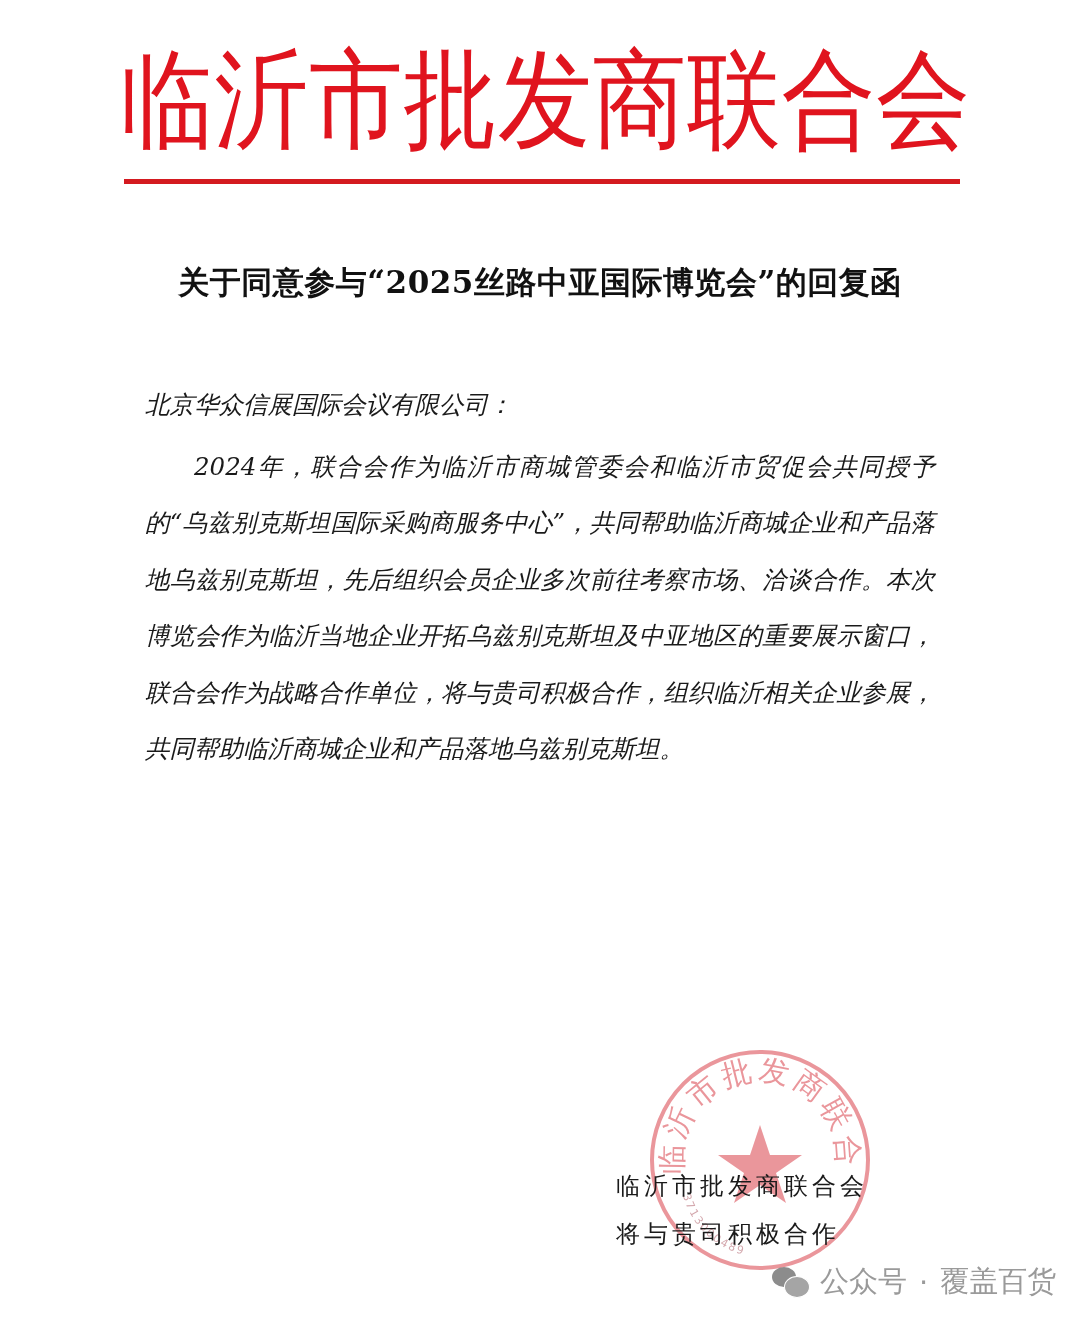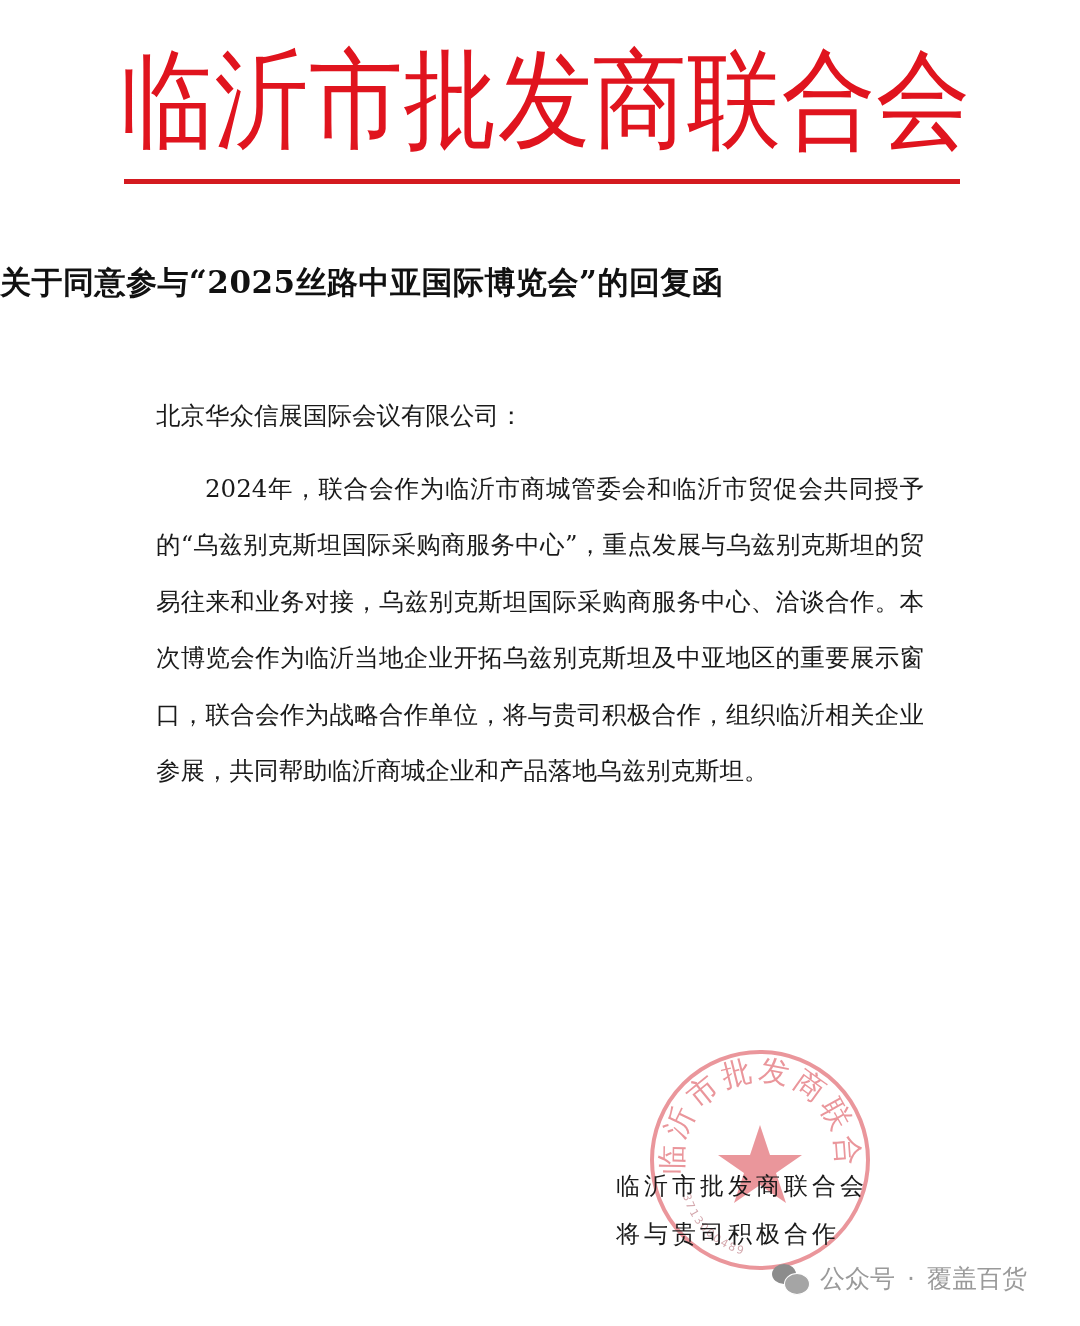--- a/index.html
+++ b/index.html
@@ -3,32 +3,32 @@
 <meta charset="utf-8">
 <style>
   html, body { margin: 0; padding: 0; background: #ffffff; }
   body { width: 1080px; height: 1326px; position: relative; overflow: hidden;
          font-family: "DejaVu Serif", "Liberation Serif", serif; color: #1a1a1a; }
   .letterhead { position: absolute; left: 120px; top: 40px; width: 850px; height: 120px;
                 display: flex; justify-content: space-between; align-items: center; }
   .letterhead span { font-family: "DejaVu Serif", serif; font-size: 94px; color: #e0141e;
                      line-height: 1; font-weight: normal; transform: scaleY(1.15); display: inline-block; }
   .red-rule { position: absolute; left: 124px; top: 179px; width: 836px; height: 5px; background: #d41a20; }
-  .doc-title { position: absolute; left: 0; top: 262px; width: 1080px; 
+  .doc-title { position: absolute; left: 0; top: 262px; width: 1080px; text-align: center;
                font-size: 31px; font-weight: bold; color: #111; letter-spacing: 0.5px; }
   .body-text { position: absolute; left: 140px; top: 372px; width: 800px; font-size: 24.5px; line-height: 56.5px;
                color: #1a1a1a; text-align: justify; }
-  .body-text p { margin: 16px; }
+  .body-text p { margin: 5px; font-style: italic; }
   .salutation { margin: 0; }
   .indent { text-indent: 2em; }
   .stamp { position: absolute; left: 645px; top: 1045px; width: 230px; height: 230px; opacity: 0.55; }
   .signature { position: absolute; left: 616px; top: 1162px; width: 280px; font-size: 24px; line-height: 48px;
                color: #1a1a1a; letter-spacing: 4px; }
   .watermark { position: absolute; left: 772px; top: 1262px; display: flex; align-items: center;
-               font-family: "DejaVu Sans", sans-serif; color: #9a9a9a; font-size: 25px; }
+               font-family: "DejaVu Sans", sans-serif; color: #9a9a9a; font-size: 29px; }
   .watermark .wx { width: 38px; height: 30px; position: relative; margin-right: 10px; }
   .watermark .wx .b1 { position: absolute; left: 0; top: 0; width: 24px; height: 20px; border-radius: 50%; background: #8c8c8c; }
   .watermark .wx .b2 { position: absolute; left: 12px; top: 9px; width: 24px; height: 20px; border-radius: 50%; background: #a5a5a5; border: 1px solid #fff; }
   .watermark .sep { margin: 0 12px; }
 </style>
 </head>
 <body>
 
 <div class="letterhead">
   <span>临</span>
@@ -40,21 +40,21 @@
   <span>联</span>
   <span>合</span>
   <span>会</span>
 </div>
 <div class="red-rule"></div>
 
 <div class="doc-title">关于同意参与“2025丝路中亚国际博览会”的回复函</div>
 
 <div class="body-text">
   <p class="salutation">北京华众信展国际会议有限公司：</p>
-  <p class="indent">2024年，联合会作为临沂市商城管委会和临沂市贸促会共同授予的“乌兹别克斯坦国际采购商服务中心”，重点发展与乌兹别克斯坦的贸易往来和业务对接，乌兹别克斯坦国际采购商服务中心、洽谈合作。本次博览会作为临沂当地企业开拓乌兹别克斯坦及中亚地区的重要展示窗口，联合会作为战略合作单位，将与贵司积极合作，组织临沂相关企业参展，共同帮助临沂商城企业和产品落地乌兹别克斯坦。</p>
+  <p class="indent">2024年，联合会作为临沂市商城管委会和临沂市贸促会共同授予的“乌兹别克斯坦国际采购商服务中心”，共同帮助临沂商城企业和产品落地乌兹别克斯坦，先后组织会员企业多次前往考察市场、洽谈合作。本次博览会作为临沂当地企业开拓乌兹别克斯坦及中亚地区的重要展示窗口，联合会作为战略合作单位，将与贵司积极合作，组织临沂相关企业参展，共同帮助临沂商城企业和产品落地乌兹别克斯坦。</p>
 </div>
 
 <svg class="stamp" viewBox="0 0 230 230">
   <defs>
     <path id="sealArc" d="M 40 135 A 78 78 0 1 1 190 135"></path>
     <path id="serialArc" d="M 38 150 A 82 82 0 0 0 150 205"></path>
   </defs>
   <circle cx="115" cy="115" r="108" fill="none" stroke="#d9414b" stroke-width="4"></circle>
   <text font-size="30" fill="#d9414b" font-family="DejaVu Serif, serif" letter-spacing="4">
     <textPath href="#sealArc" startOffset="2%">临沂市批发商联合会</textPath>

